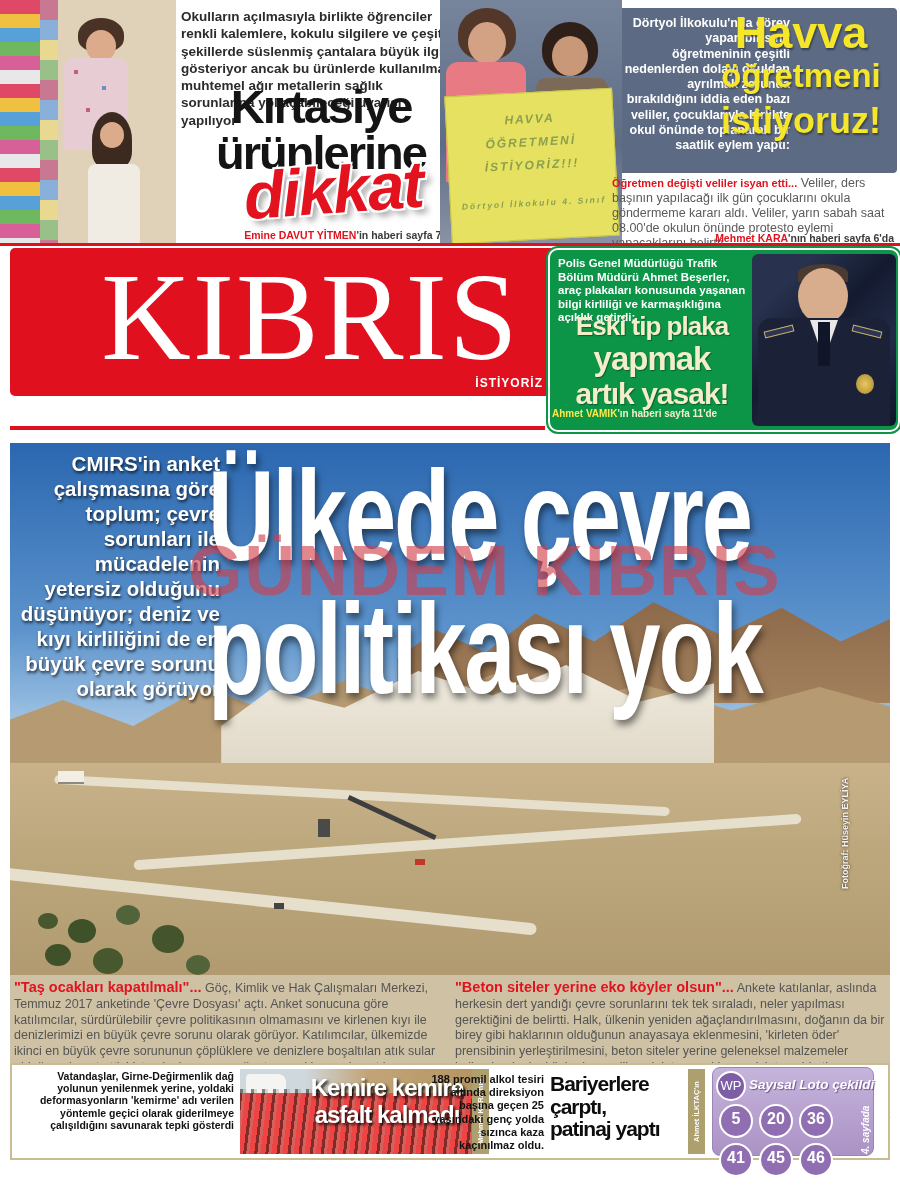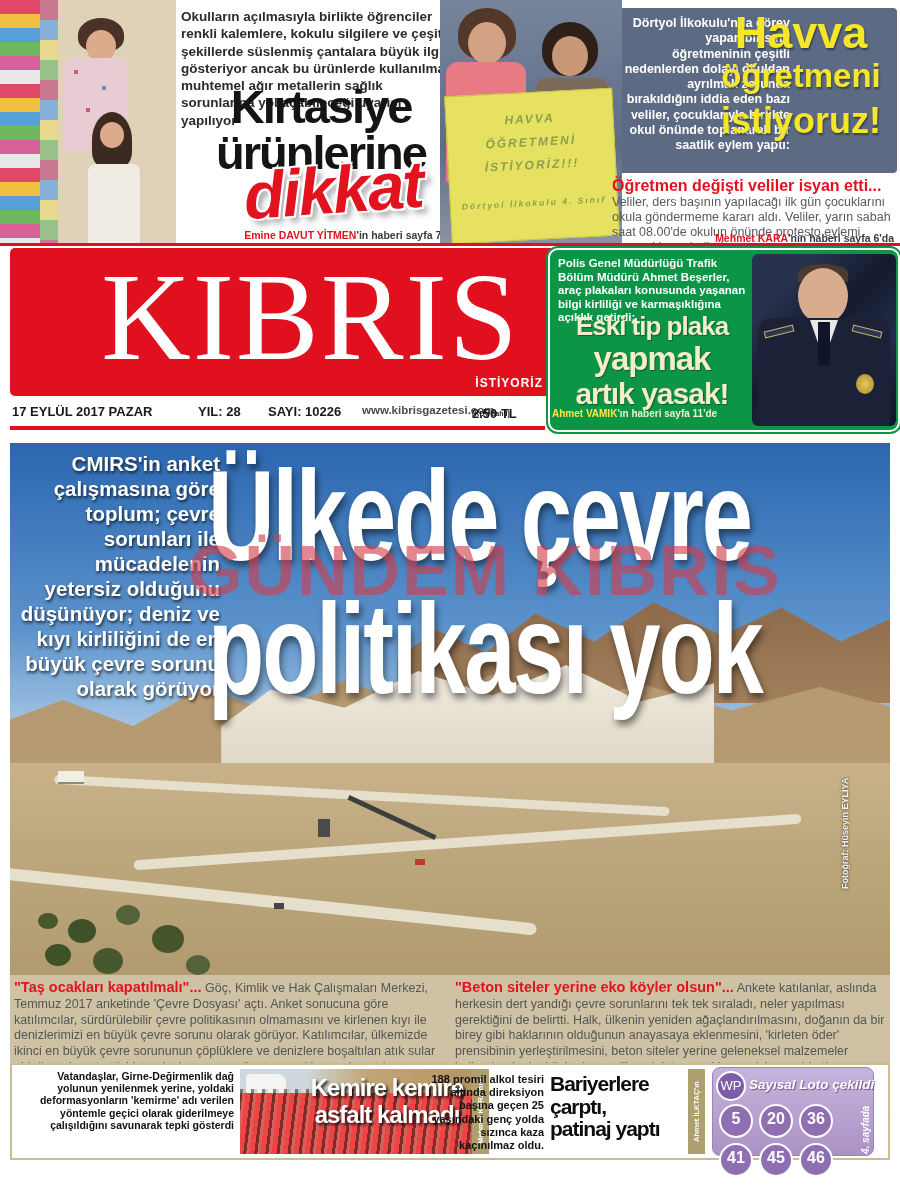--- a/index.html
+++ b/index.html
@@ -41,21 +41,21 @@
   .sign div { letter-spacing:2px; font-weight:bold; }
   .sign .s1,.sign .s2,.sign .s3 { font-size:12px; margin-top:9px; }
   .sign .s4 { font-size:8.5px; margin-top:26px; }
 
   .top-intro-right { left:624px; top:16px; width:166px; text-align:right; font-size:12.5px; font-weight:bold; color:#fff; line-height:1.22; }
   .hl-havva { left:706px; top:10px; width:190px; text-align:center; color:#f6e62a; font-weight:900; text-shadow:1px 2px 2px rgba(0,0,0,.4); }
   .hl-havva .h1 { font-size:45px; line-height:1.0; }
   .hl-havva .h2 { font-size:33px; line-height:1.05; margin-top:4px; }
   .hl-havva .h3 { font-size:36px; line-height:1.05; margin-top:8px; }
   .top-right-story { left:612px; top:176px; width:285px; font-size:12.5px; color:#5a5a5a; line-height:1.2; }
-  .top-right-story .lead { color:#e2121e; font-weight:900; font-size:16px; }
+  .top-right-story .lead { color:#e2121e; font-weight:900; font-size:11px; }
   .byline-tr { position:absolute; right:3px; top:56px; }
 
   .rule-red-top { left:0; top:243px; width:900px; height:3px; background:#e0101f; }
 
   
   .logo-box { left:10px; top:248px; width:601px; height:148px; background:#e0101f; border-radius:5px; }
   .logo-text { position:absolute; left:0; top:-4px; width:100%; text-align:center; font-family:"Liberation Serif", serif; font-size:124px; line-height:148px; color:#fff; letter-spacing:2px; font-weight:400; }
   .logo-sub { position:absolute; right:68px; bottom:6px; font-size:12px; font-weight:bold; color:#fff; letter-spacing:1px; }
   .dateline { left:10px; top:402px; width:535px; height:22px; font-weight:bold; font-size:13px; color:#1a1a1a; }
   .dateline span { position:absolute; top:2px; white-space:nowrap; }
@@ -197,27 +197,20 @@
     <span class="lead">Öğretmen değişti veliler isyan etti...</span><span> Veliler, ders başının yapılacağı ilk gün çocuklarını okula göndermeme kararı aldı. Veliler, yarın sabah saat 08.00'de okulun önünde protesto eylemi yapacaklarını belirtti.</span>
     <span class="byline byline-tr"><span class="bn">Mehmet KARA</span><span>'nın haberi sayfa 6'da</span></span>
   </div>
 
   <div class="abs rule-red-top"></div>
 
   <div class="abs logo-box">
     <div class="logo-text">KIBRIS</div>
     <div class="logo-sub">İSTİYORİZ</div>
   </div>
-  <div class="abs dateline">
-    <span class="dl-date">17 EYLÜL 2017 PAZAR</span>
-    <span class="dl-yil">YIL: 28</span>
-    <span class="dl-sayi">SAYI: 10226</span>
-    <span class="dl-url">www.kibrisgazetesi.com</span>
-    <span class="dl-price"><span>2.50 TL</span> <small>(KDV dahil)</small></span>
-  </div>
   <div class="abs rule-red-mid"></div>
 
   <div class="abs green-box">
     <div class="gb-intro">Polis Genel Müdürlüğü Trafik Bölüm Müdürü Ahmet Beşerler, araç plakaları konusunda yaşanan bilgi kirliliği ve karmaşıklığına açıklık getirdi:</div>
     <div class="gb-hl">
       <div class="l1">Eski tip plaka</div>
       <div class="l2">yapmak</div>
       <div class="l3">artık yasak!</div>
     </div>
     <div class="gb-byline"><span class="bn">Ahmet VAMIK</span><span>'ın haberi sayfa 11'de</span></div>

